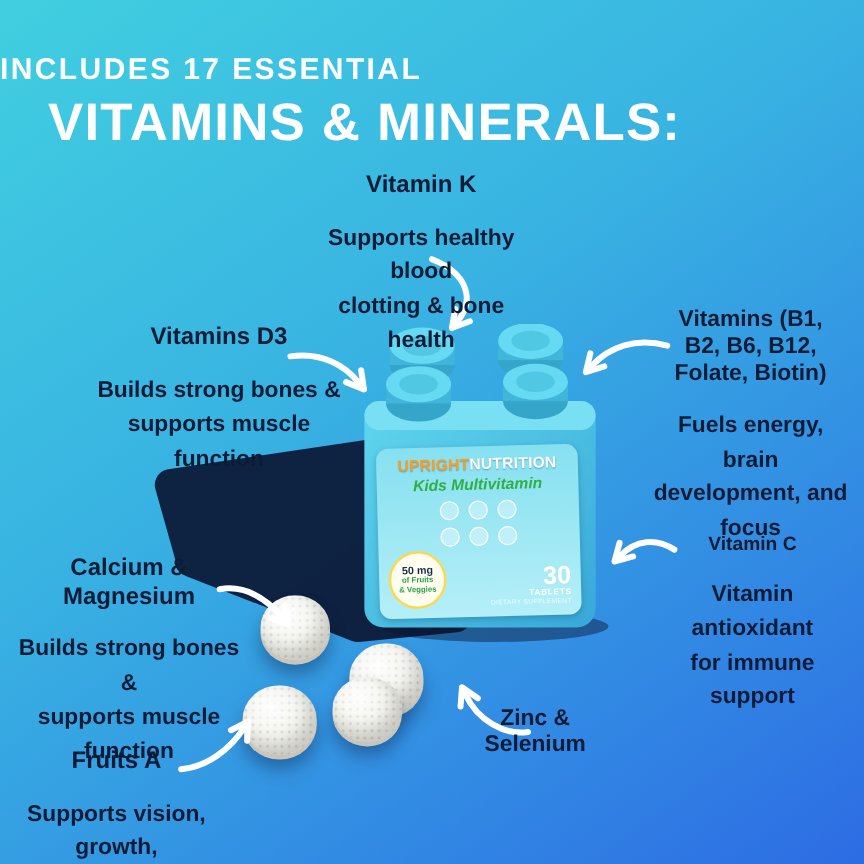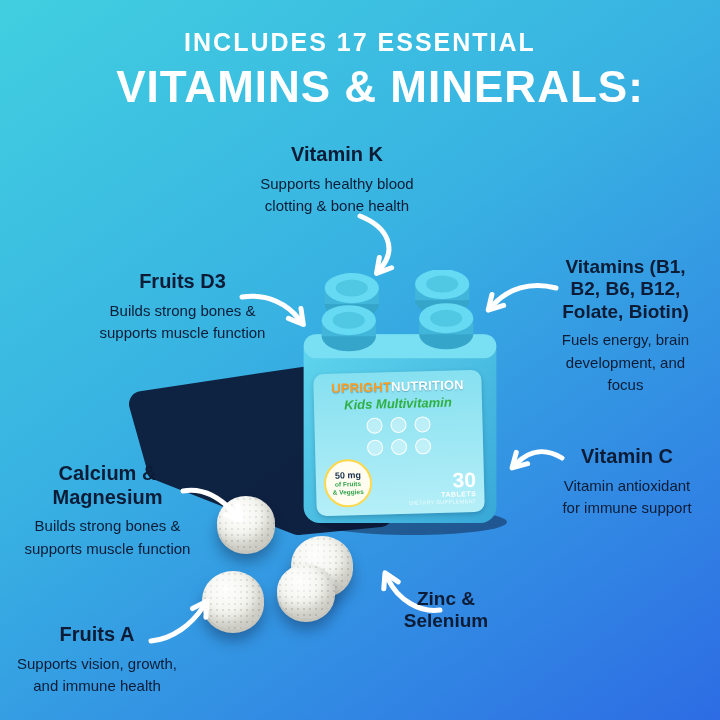--- a/index.html
+++ b/index.html
@@ -3,36 +3,36 @@
 <meta charset="utf-8">
 <style>
   * { margin:0; padding:0; box-sizing:border-box; }
   html,body { width:720px; height:720px; }
   body { font-family:"Liberation Sans","DejaVu Sans",sans-serif; }
 
   .stage { position:relative; width:720px; height:720px; overflow:hidden;
     background:linear-gradient(145deg,#41cfe0 0%,#38b2e2 42%,#2d6ce4 100%); }
 
   
-  .header { position:absolute; top:28px; left:0; width:100%; text-align:center; color:#ffffff; }
+  .header { position:absolute; top:44px; left:0; width:100%; color:#ffffff; }
   .header .subtitle { font-size:25px; font-weight:700; letter-spacing:2px; }
   .header .title { font-size:44px; font-weight:800; letter-spacing:1px; margin-top:5px;margin-left:40px; }
 
   
   .callout { position:absolute; text-align:center; color:#0d1c36; }
   .co-heading { font-size:20px; font-weight:800; line-height:1.18; }
-  .co-body { font-size:15px; font-weight:400; line-height:1.5; margin-top:6px; }
+  .co-body { font-size:19px; font-weight:700; line-height:1.5; margin-top:18px; }
   .multiline { white-space:pre-line; }
 
-  .callout.vk  { left:242px; top:143px; width:190px; }
+  .callout.vk  { left:256px; top:143px; width:190px; }
   .callout.vd3 { left:70px;  top:270px; width:225px; }
   .callout.bvit{ left:543px; top:256px; width:165px; }
   .callout.bvit .co-heading { font-size:19px; }
   .callout.vc  { left:548px; top:445px; width:158px; }
-  .callout.vc .co-heading { font-size:20px; }
+  .callout.vc .co-heading { font-size:16px; }
   .callout.cam { left:15px;  top:462px; width:185px; }
   .callout.va  { left:8px;   top:623px; width:178px; }
   .callout.zs  { left:370px; top:588px; width:152px; }
   .callout.zs .co-heading { font-size:19px; }
 
   
   .shadow-layer, .arrows { position:absolute; left:0; top:0; pointer-events:none; }
 
   
   .product { position:absolute; left:293px; top:270px; width:212px; height:256px; }
@@ -172,21 +172,21 @@
     <div class="subtitle">INCLUDES 17 ESSENTIAL</div>
     <div class="title">VITAMINS &amp; MINERALS:</div>
   </div>
 
   <div class="callout vk">
     <div class="co-heading multiline">Vitamin K</div>
     <div class="co-body multiline">Supports healthy blood
 clotting &amp; bone health</div>
   </div>
   <div class="callout vd3">
-    <div class="co-heading multiline">Fruits D3</div>
+    <div class="co-heading multiline">Vitamins D3</div>
     <div class="co-body multiline">Builds strong bones &amp;
 supports muscle function</div>
   </div>
   <div class="callout bvit">
     <div class="co-heading multiline">Vitamins (B1,
 B2, B6, B12,
 Folate, Biotin)</div>
     <div class="co-body multiline">Fuels energy, brain
 development, and
 focus</div>

